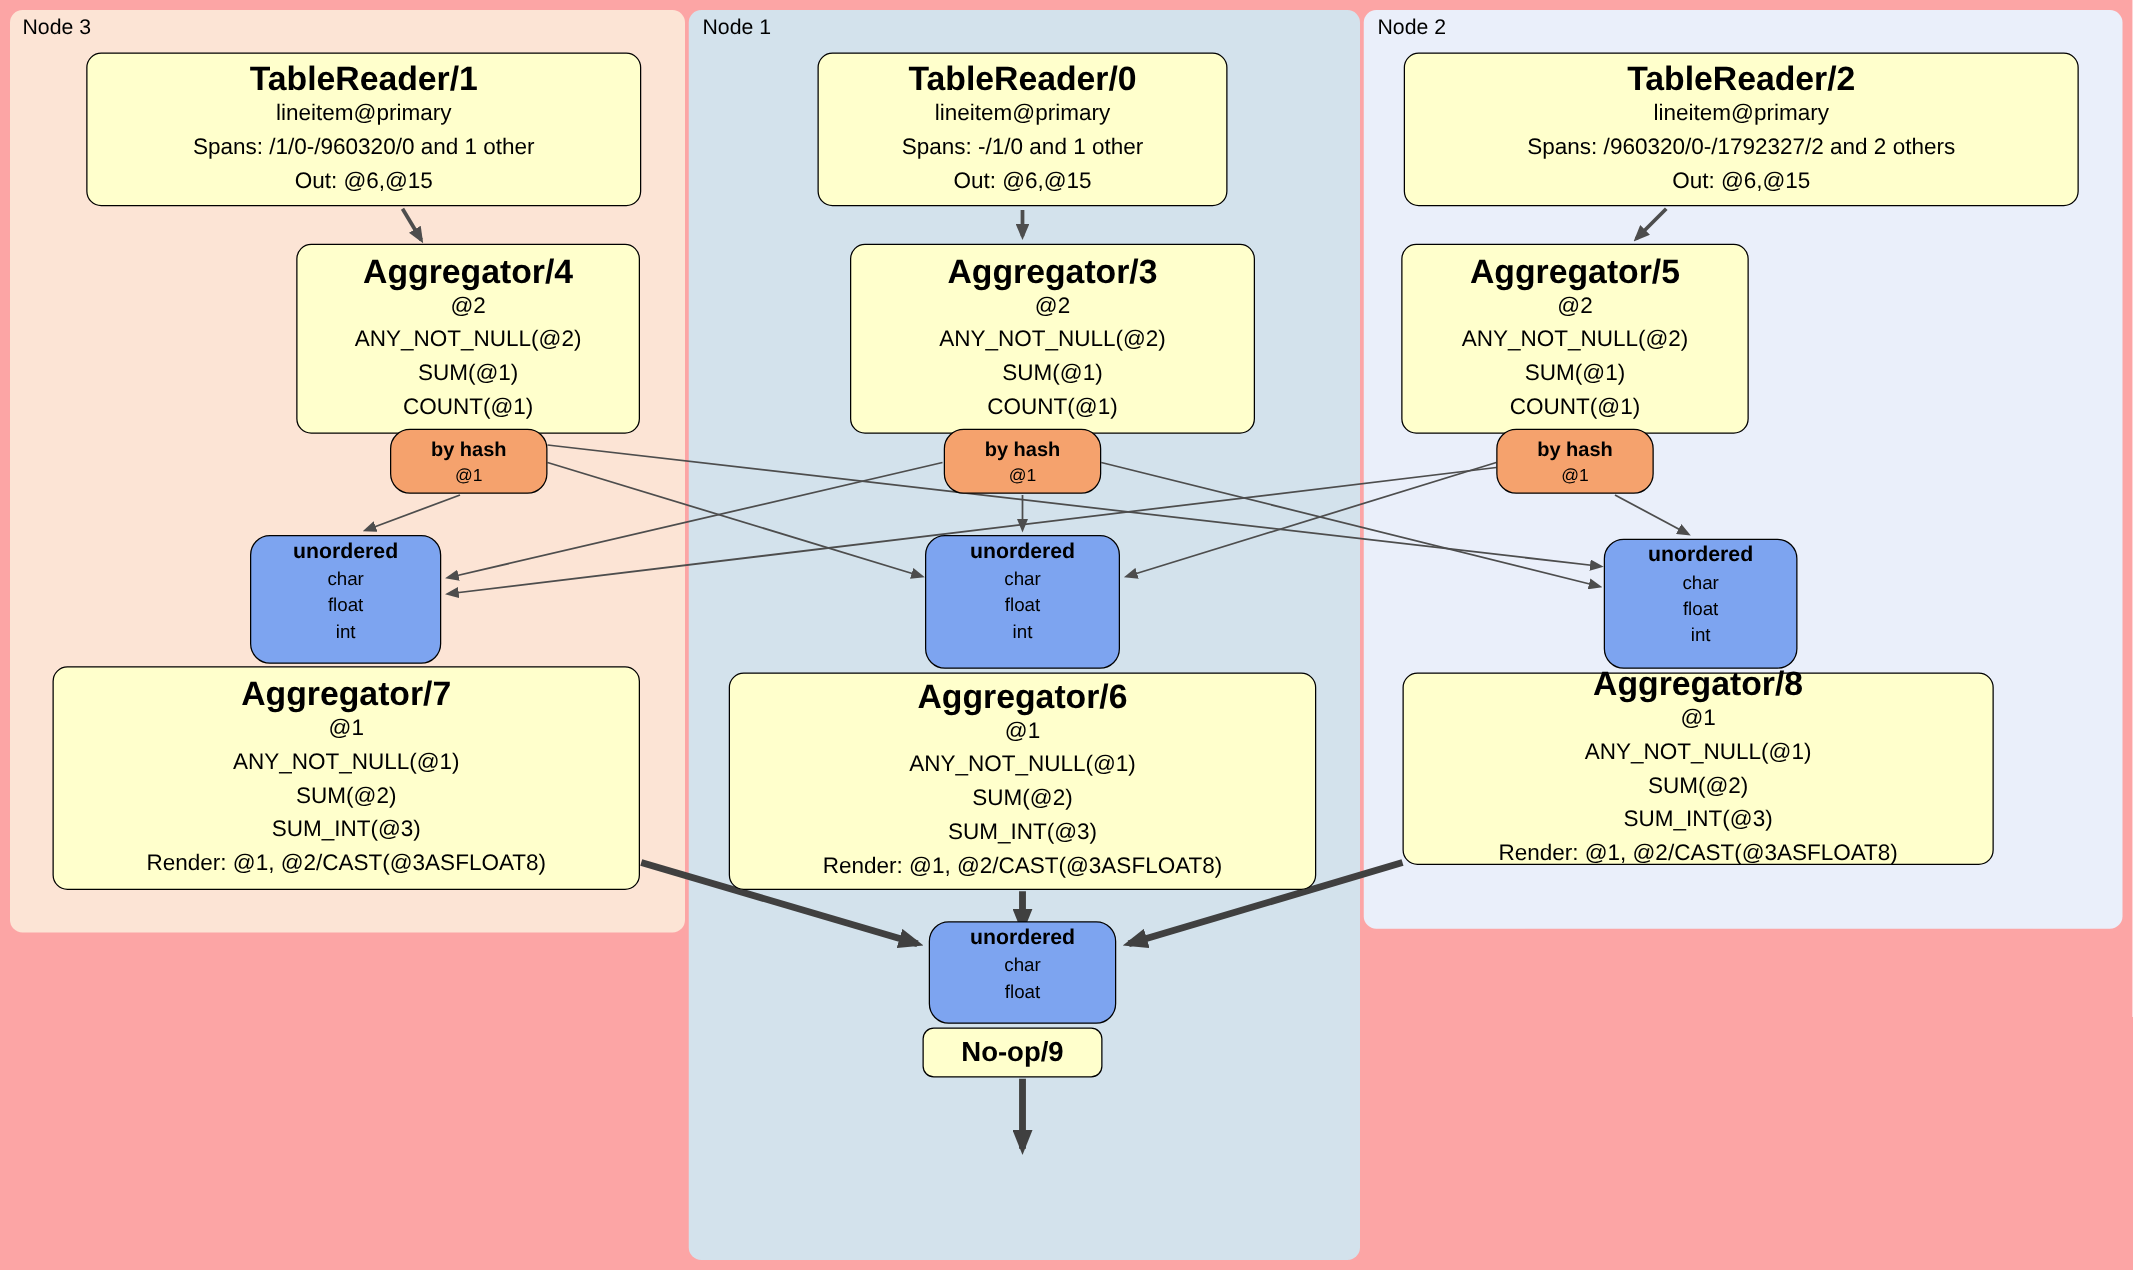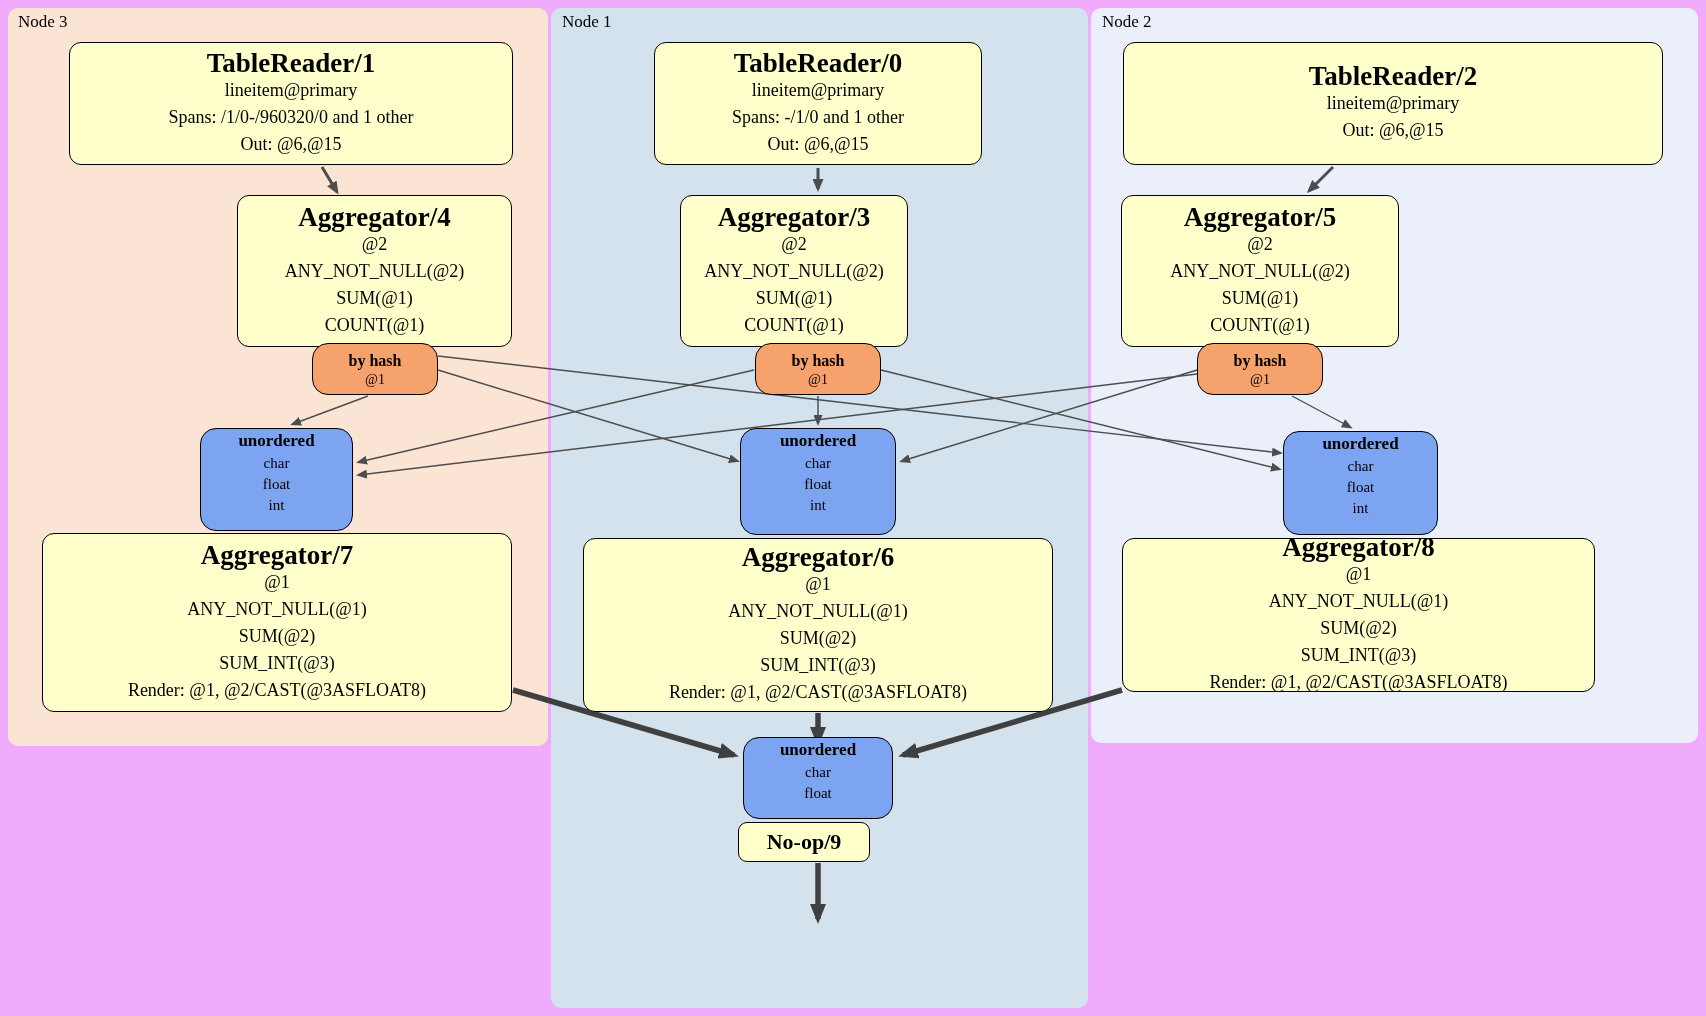--- a/index.html
+++ b/index.html
@@ -1,19 +1,19 @@
 <!DOCTYPE html>
 <html><head>
 <meta charset="utf-8">
 <style>
   html,body { margin:0; padding:0; background:#ffffff; }
   .canvas {
     position:relative; width:1706px; height:1016px;
-    font-family:Liberation Serif, serif; color:#000;
-    background:#f0abfc; overflow:hidden;
+    font-family:Liberation Sans, sans-serif; color:#000;
+    background:#fca5a5; overflow:hidden;
   }
   .region { position:absolute; border-radius:10px; z-index:0; }
   .region-node3 { left:8px;   top:8px; width:540px; height:738px; background:#fce4d5; }
   .region-node1 { left:551px; top:8px; width:537px; height:1000px; background:#d3e2ec; }
   .region-node2 { left:1091px;top:8px; width:607px; height:735px; background:#eaeffa; }
   .region-label { position:absolute; font-size:17px; color:#000; z-index:1; }
 
   svg.edges { position:absolute; left:0; top:0; z-index:2; }
   .ethin  { stroke:#4d4d4d; stroke-width:1.4; }
   .emed   { stroke:#4d4d4d; stroke-width:3; }
@@ -102,31 +102,32 @@
   </div>
   <div class="box" style="left:654px;top:42px;width:328px;height:123px;">
     <div class="title">TableReader/0</div>
     <div class="line">lineitem@primary</div>
     <div class="line">Spans: -/1/0 and 1 other</div>
     <div class="line">Out: @6,@15</div>
   </div>
   <div class="box" style="left:1123px;top:42px;width:540px;height:123px;">
     <div class="title">TableReader/2</div>
     <div class="line">lineitem@primary</div>
+    <div class="line">Spans: /960320/0-/1792327/2 and 2 others</div>
     <div class="line">Out: @6,@15</div>
   </div>
 
   <div class="box" style="left:237px;top:195px;width:275px;height:152px;">
     <div class="title">Aggregator/4</div>
     <div class="line">@2</div>
     <div class="line">ANY_NOT_NULL(@2)</div>
     <div class="line">SUM(@1)</div>
     <div class="line">COUNT(@1)</div>
   </div>
-  <div class="box" style="left:680px;top:195px;width:228px;height:152px;">
+  <div class="box" style="left:680px;top:195px;width:324px;height:152px;">
     <div class="title">Aggregator/3</div>
     <div class="line">@2</div>
     <div class="line">ANY_NOT_NULL(@2)</div>
     <div class="line">SUM(@1)</div>
     <div class="line">COUNT(@1)</div>
   </div>
   <div class="box" style="left:1121px;top:195px;width:278px;height:152px;">
     <div class="title">Aggregator/5</div>
     <div class="line">@2</div>
     <div class="line">ANY_NOT_NULL(@2)</div>
@@ -189,17 +190,17 @@
     <div class="line">SUM(@2)</div>
     <div class="line">SUM_INT(@3)</div>
     <div class="line">Render: @1, @2/CAST(@3ASFLOAT8)</div>
   </div>
 
   <div class="sync" style="left:743px;top:737px;width:150px;height:82px;">
     <div class="title">unordered</div>
     <div class="line">char</div>
     <div class="line">float</div>
   </div>
-  <div class="box small-op" style="left:738px;top:822px;width:132px;height:40px;border-radius:9px;">
+  <div class="box small-op" style="left:738px;top:822px;width:144px;height:40px;border-radius:9px;">
     <div class="title">No-op/9</div>
   </div>
 
 </div>
 
 </body></html>

